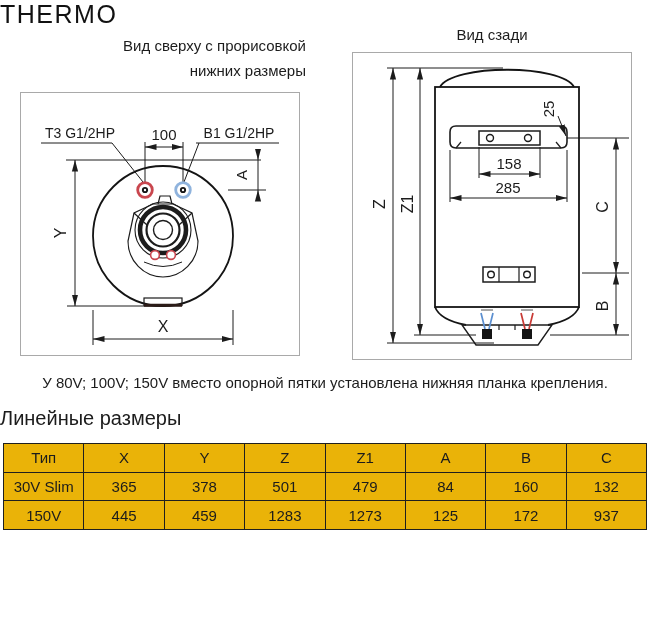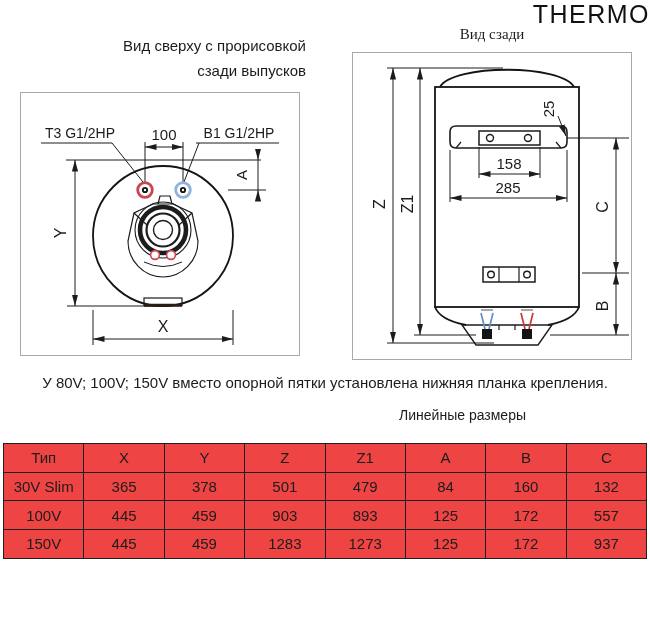--- a/index.html
+++ b/index.html
@@ -1,48 +1,48 @@
 <!DOCTYPE html>
 <html><head>
 <meta charset="utf-8">
 <style>
   html,body{margin:0;padding:0;}
   body{
     width:650px;height:627px;position:relative;background:#ffffff;
     font-family:"Liberation Sans", sans-serif;color:#1c1c1c;overflow:hidden;
   }
   .abs{position:absolute;}
-  #brand{top:0;left:0;width:650px;text-align:right;font-size:25px;letter-spacing:1.5px;color:#111;}
+  #brand{top:0;left:0;width:650px;text-align:left;font-size:25px;letter-spacing:1.5px;color:#111;}
   #tvtitle{top:33px;left:14px;width:292px;text-align:right;font-size:15px;line-height:25px;}
-  #rvtitle{top:26px;left:352px;width:280px;text-align:center;font-size:15px;font-family:Liberation Serif, serif;}
+  #rvtitle{top:26px;left:352px;width:280px;text-align:center;font-size:15px;}
   #note{top:374px;left:0;width:650px;text-align:center;font-size:15px;}
-  #ttitle{top:407px;left:0;width:526px;text-align:right;font-size:14px;}
+  #ttitle{top:407px;left:0;width:616px;text-align:left;font-size:20px;}
   svg.d{position:absolute;}
   #tv{left:20px;top:92px;}
   #rv{left:352px;top:52px;}
   svg text{font-family:"Liberation Sans", sans-serif;fill:#1c1c1c;}
   .dt{font-size:14px;}
   .dn{font-size:15px;}
   .dl{font-size:16px;}
   .frame{fill:none;stroke:#a9a9a9;stroke-width:1;}
   .t{stroke:#1c1c1c;stroke-width:1;fill:none;}
   .o{stroke:#141414;stroke-width:1.8;fill:none;}
   .f{stroke:#1c1c1c;stroke-width:1.2;fill:none;}
-  table{position:absolute;top:443px;left:3px;width:644px;border-collapse:collapse;table-layout:fixed;background:#ef4444;}
+  table{position:absolute;top:443px;left:3px;width:644px;border-collapse:collapse;table-layout:fixed;background:#eab308;}
   th,td{border:1.5px solid #1f1f1f;height:27.7px;text-align:center;vertical-align:middle;
         font-weight:400;font-size:15px;padding:0;}
 </style>
 </head>
 <body>
 
 <div id="brand" class="abs">THERMO</div>
 
 <div id="tvtitle" class="abs">
   <div>Вид сверху с прорисовкой</div>
-  <div>сзади выпусков</div>
+  <div>нижних размеры</div>
 </div>
 
 <div id="rvtitle" class="abs">Вид сзади</div>
 
 <svg id="tv" class="d" width="280" height="264" viewBox="0 0 280 264">
   <defs>
     <marker id="aA" viewBox="0 0 12 8" markerWidth="12" markerHeight="8" refX="11.5" refY="4" orient="auto-start-reverse" markerUnits="userSpaceOnUse">
       <path d="M11.5,4 L0,0.9 L0,7.1 Z" fill="#1c1c1c"></path>
     </marker>
   </defs>
@@ -219,30 +219,20 @@
     <td>30V Slim</td>
     <td>365</td>
     <td>378</td>
     <td>501</td>
     <td>479</td>
     <td>84</td>
     <td>160</td>
     <td>132</td>
   </tr>
   <tr>
-    <td>100V</td>
-    <td>445</td>
-    <td>459</td>
-    <td>903</td>
-    <td>893</td>
-    <td>125</td>
-    <td>172</td>
-    <td>557</td>
-  </tr>
-  <tr>
     <td>150V</td>
     <td>445</td>
     <td>459</td>
     <td>1283</td>
     <td>1273</td>
     <td>125</td>
     <td>172</td>
     <td>937</td>
   </tr>
   </tbody>

